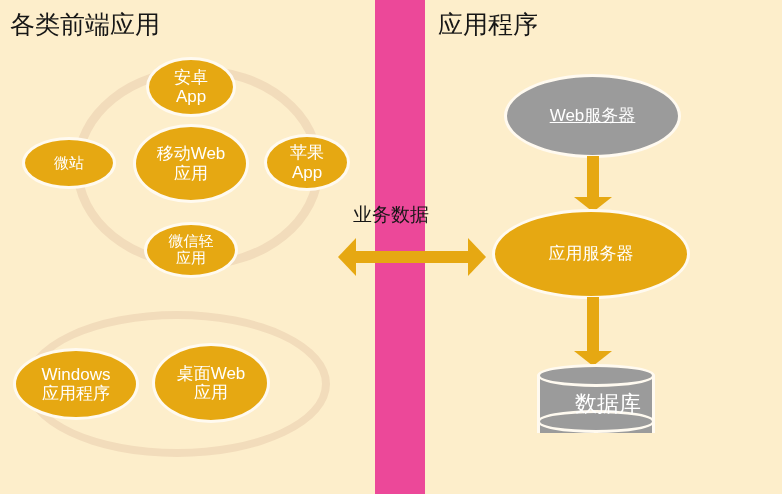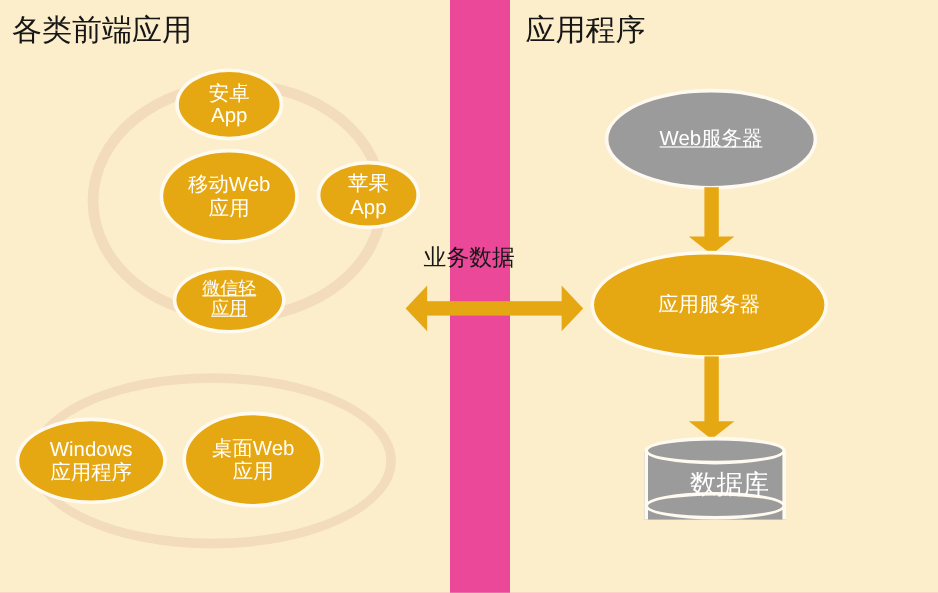--- a/index.html
+++ b/index.html
@@ -39,21 +39,21 @@
   .ellipse.orange{background:#e6a812;border:3px solid #fffaf0;}
   .ellipse.gray{background:#9b9b9b;border:3px solid #fffaf0;text-decoration:underline;}
 
   .ellipse .lbl{display:block;padding:0 4px;}
 
   
   #node-android     {left:146px;top:57px; width:90px; height:60px; font-size:17px;justify-content:center;}
   #node-weizhan     {left:22px; top:137px;width:94px; height:52px; font-size:15px;}
   #node-mobileweb   {left:133px;top:124px;width:116px;height:79px; font-size:17px;}
   #node-apple       {left:264px;top:134px;width:86px; height:57px; font-size:17px;}
-  #node-wechatlite  {left:144px;top:222px;width:94px; height:56px; font-size:15px;text-decoration:underline;}
+  #node-wechatlite  {left:144px;top:222px;width:94px; height:56px; font-size:15px;}
 
   
   #node-windows     {left:13px; top:348px;width:126px;height:72px; font-size:17px;}
   #node-desktopweb  {left:152px;top:343px;width:118px;height:80px; font-size:17px;}
 
   
   #node-webserver   {left:504px;top:74px; width:177px;height:84px; font-size:17px;}
   #node-appserver   {left:492px;top:209px;width:198px;height:90px; font-size:17px;}
 
   
@@ -128,20 +128,23 @@
   <div class="panel-title" id="title-left">各类前端应用</div>
 
   <div class="panel-title" id="title-right">应用程序</div>
 
   <div class="ring" id="ring-mobile"></div>
   <div class="ring" id="ring-desktop"></div>
 
   <div class="ellipse orange" id="node-android">
     <span class="lbl">安卓<br>App</span>
   </div>
+  <div class="ellipse orange" id="node-weizhan">
+    <span class="lbl">微站</span>
+  </div>
   <div class="ellipse orange" id="node-mobileweb">
     <span class="lbl">移动Web<br>应用</span>
   </div>
   <div class="ellipse orange" id="node-apple">
     <span class="lbl">苹果<br>App</span>
   </div>
   <div class="ellipse orange" id="node-wechatlite">
     <span class="lbl">微信轻<br>应用</span>
   </div>
 

